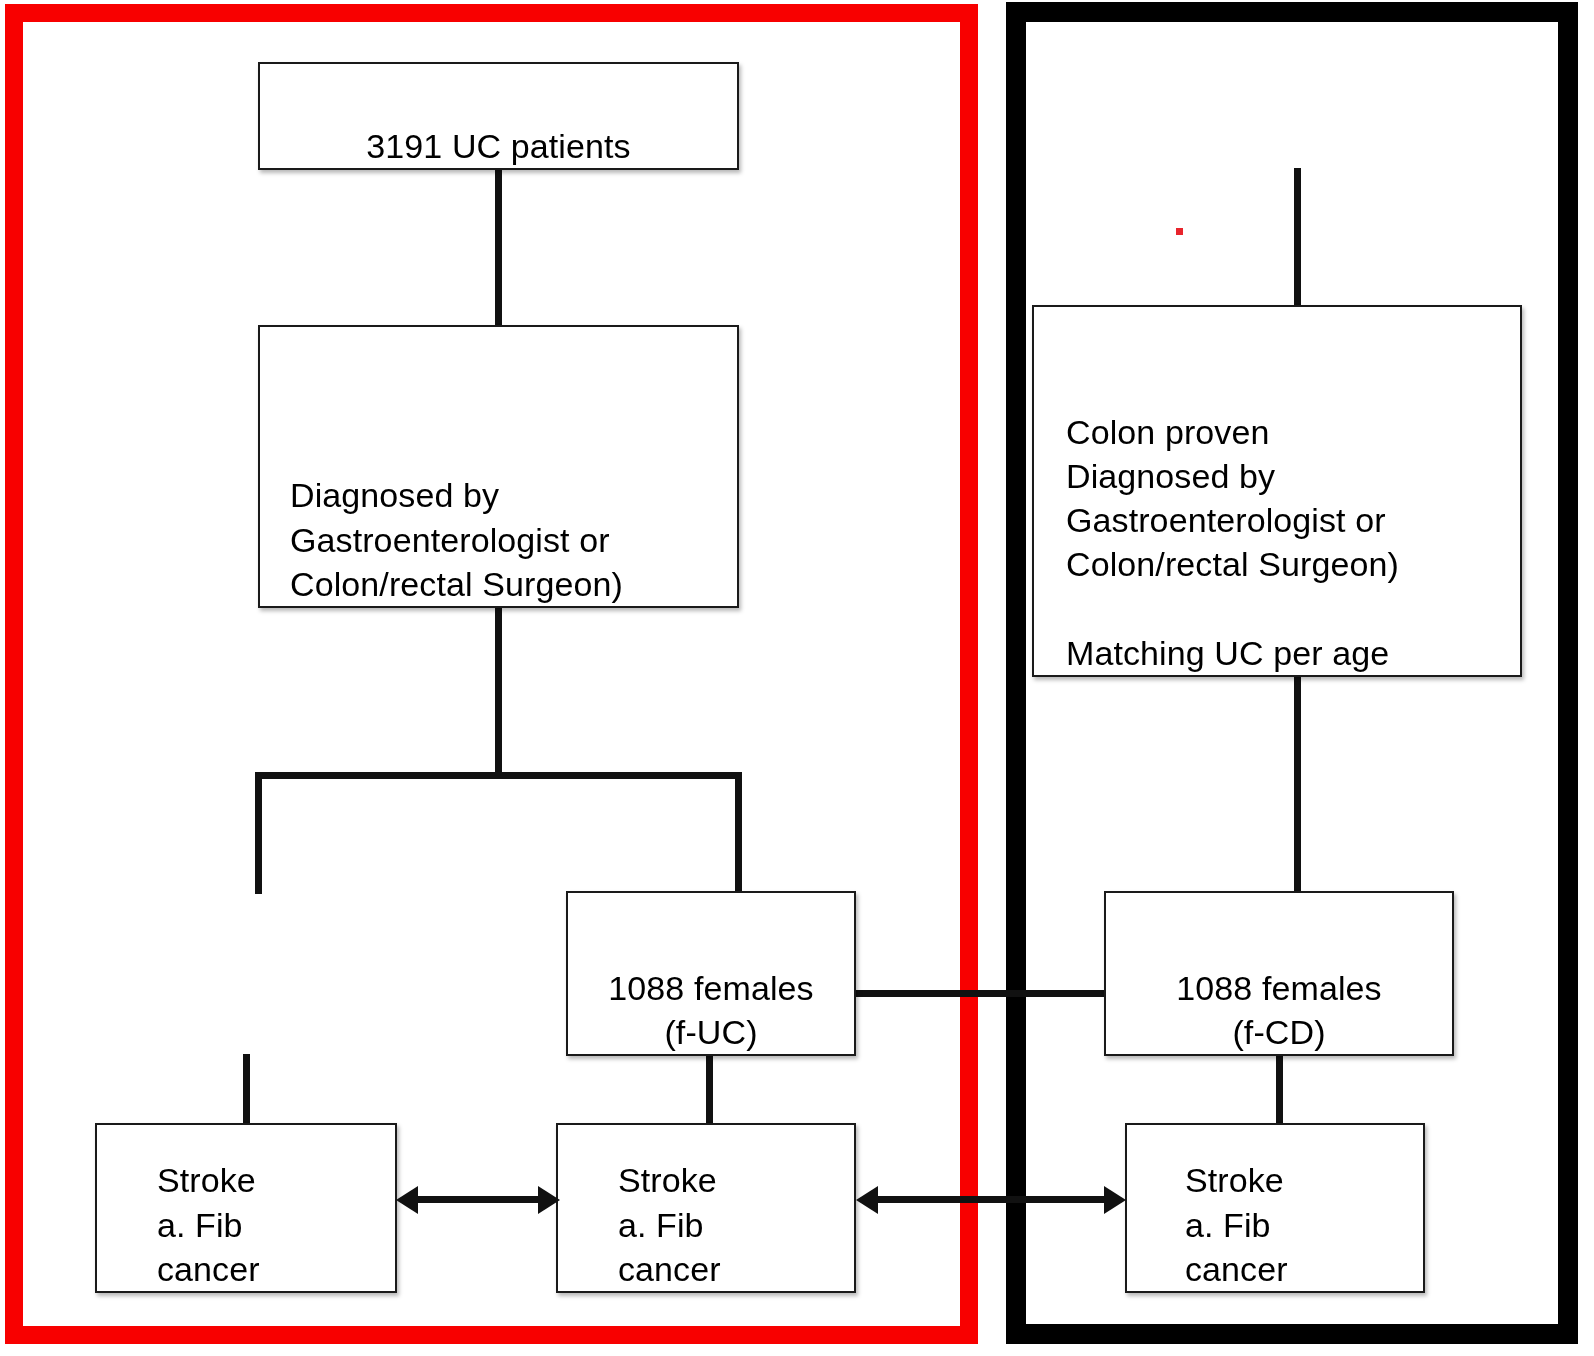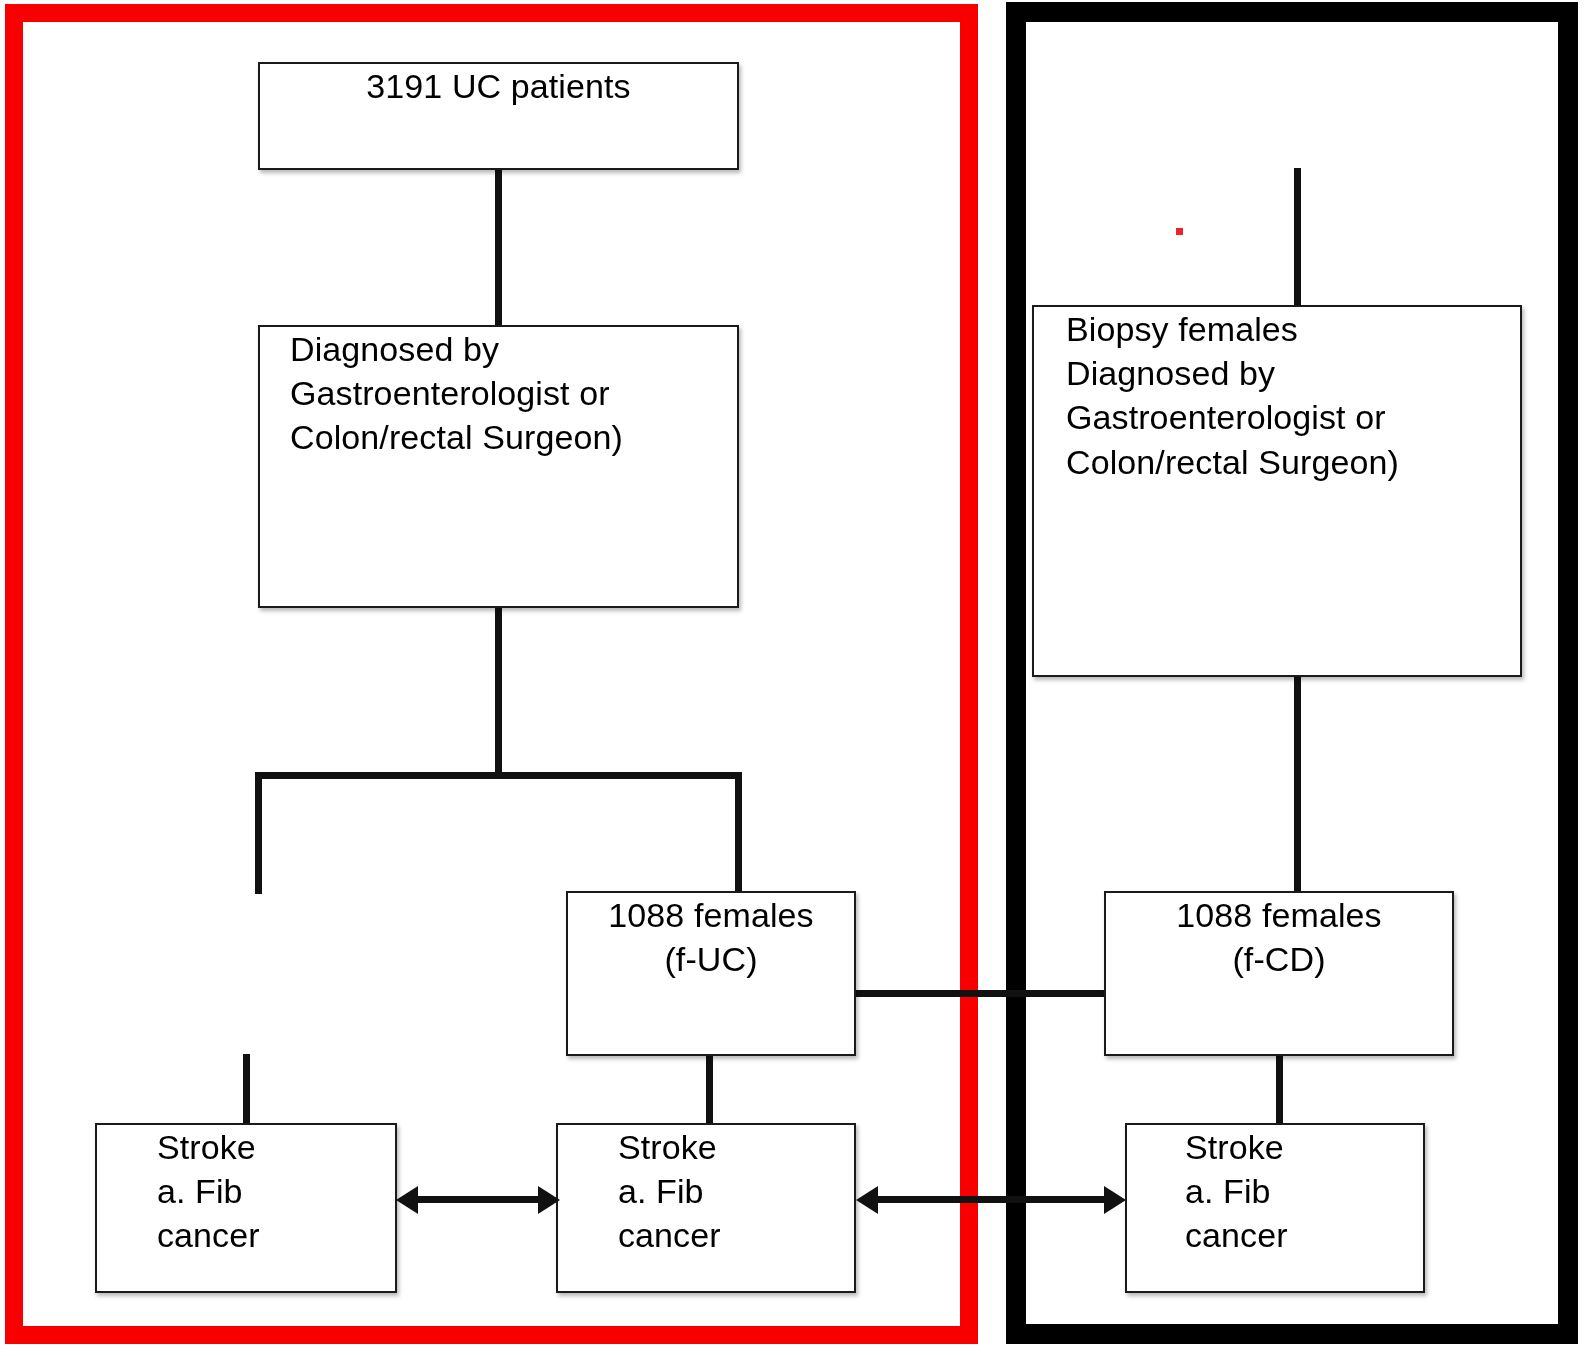--- a/index.html
+++ b/index.html
@@ -39,21 +39,21 @@
 
   
   .node {
     position: absolute;
     box-sizing: border-box;
     background: #ffffff;
     border: 2px solid #1a1a1a;
     box-shadow: 2px 3px 4px rgba(0,0,0,0.28);
     display: flex;
     flex-direction: column;
-    justify-content: flex-start;
+    justify-content: flex-end;
     color: #000000;
     font-size: 34px;
     line-height: 1.30;
     letter-spacing: 0.1px;
     z-index: 4;
   }
   .node.center { align-items: center; text-align: center; }
   .node.leftal { align-items: flex-start; text-align: left; }
   .node .ln { display: block; white-space: pre; }
 
@@ -191,25 +191,26 @@
   </div>
 
   <div class="node leftal" id="n-stroke-fuc">
     <span class="ln">Stroke</span>
     <span class="ln">a. Fib</span>
     <span class="ln">cancer</span>
   </div>
 
 
   <div class="node leftal" id="n-cd-biopsy">
-    <span class="ln">Biopsy females</span>
+    <span class="ln">Colon proven</span>
     <span class="ln">Diagnosed by</span>
     <span class="ln">Gastroenterologist or</span>
     <span class="ln">Colon/rectal Surgeon)</span>
     <span class="ln">&nbsp;</span>
+    <span class="ln">Matching UC per age</span>
   </div>
 
   <div class="node center" id="n-females-cd">
     <span class="ln">1088 females</span>
     <span class="ln">(f-CD)</span>
   </div>
 
   <div class="node leftal" id="n-stroke-fcd">
     <span class="ln">Stroke</span>
     <span class="ln">a. Fib</span>

